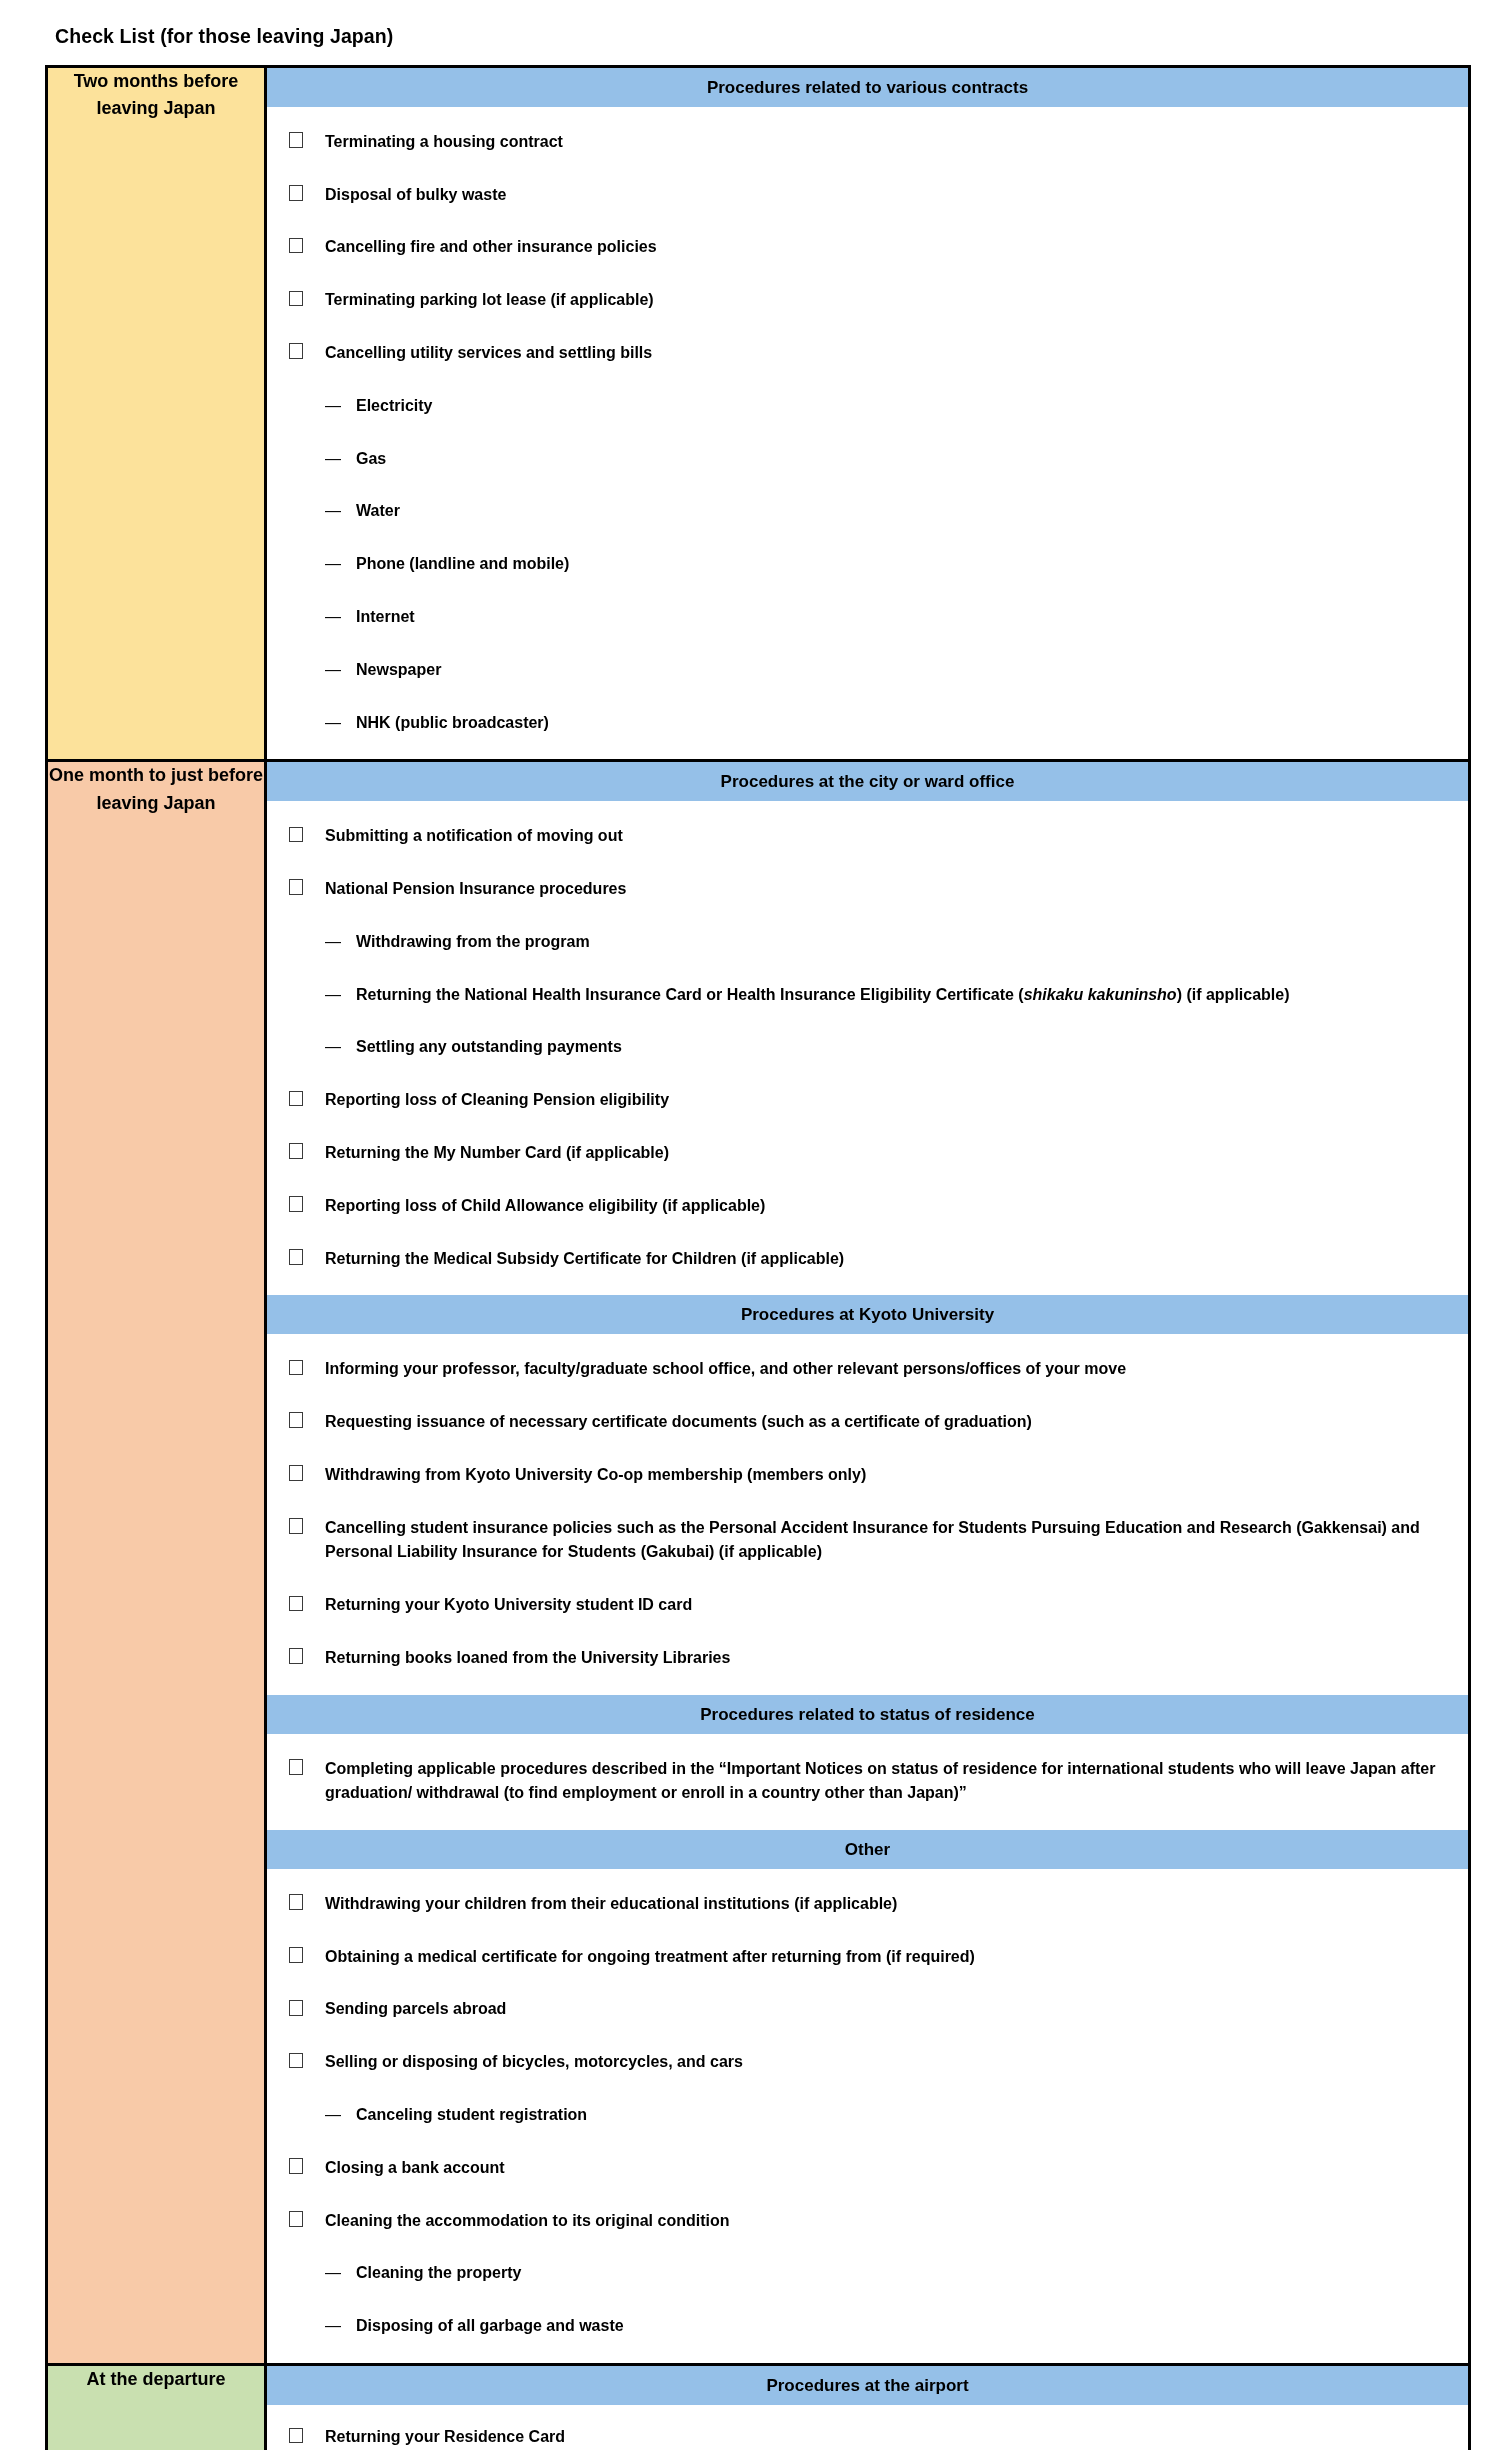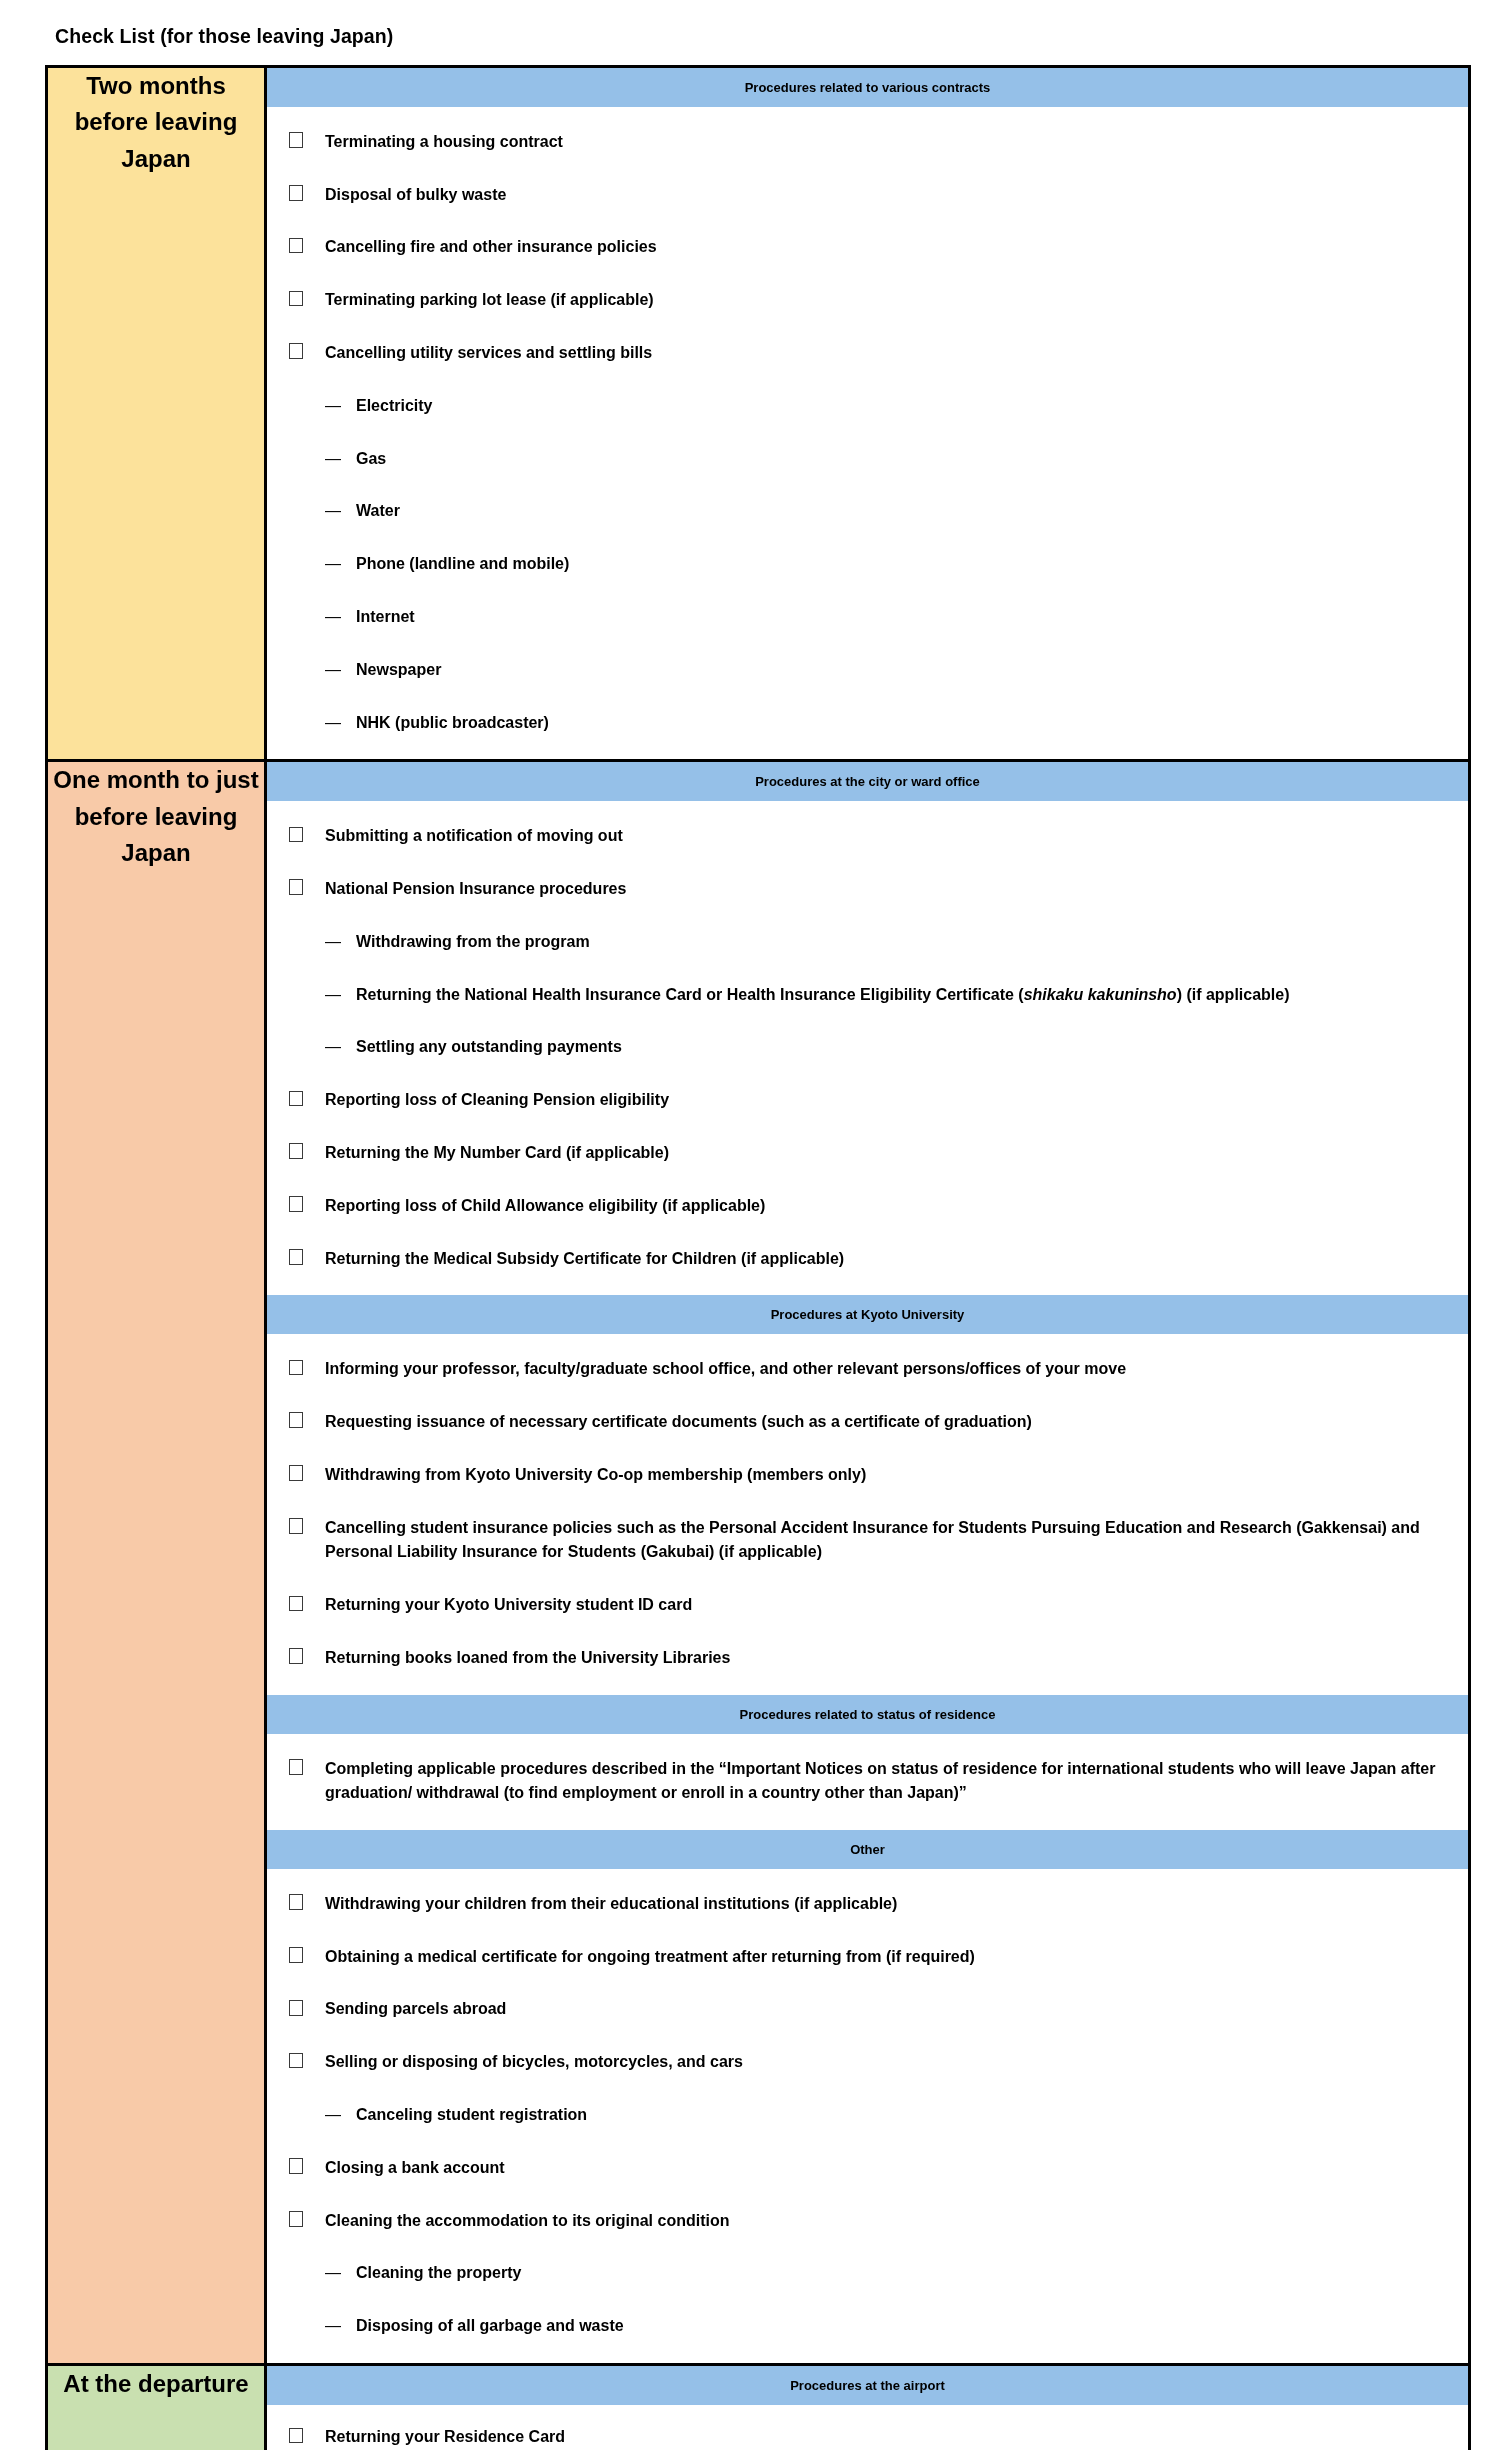--- a/index.html
+++ b/index.html
@@ -48,21 +48,21 @@
     vertical-align: top;
   }
 
   
   .stage-cell {
     width: 219px;
     border-left: 3.1px solid #000;
     border-right: 3.1px solid #000;
     text-align: center;
     vertical-align: middle;
-    font-size: 24px;
+    font-size: 18px;
     font-weight: bold;
     line-height: 1.52;
     padding: 0 14px;
     box-sizing: border-box;
   }
   .stage-two-months  { background: #fce29b; }
   .stage-one-month   { background: #f8caa8; margin-left: 22px; }
   .stage-departure   { background: #c9e0b0; }
 
   .content-cell {
@@ -71,21 +71,21 @@
   }
 
   
   .rule-top td     { border-top: 3.1px solid #000; }
   .rule-bottom td  { border-bottom: 3.1px solid #000; }
 
   
   .section-header {
     background: #95c0e8;
     text-align: center;
-    font-size: 13px;
+    font-size: 17px;
     font-weight: bold;
     height: 39px;
     line-height: 39px;
     box-sizing: border-box;
   }
 
   
   .items {
     padding: 8.8px 0 10px 0;
   }

